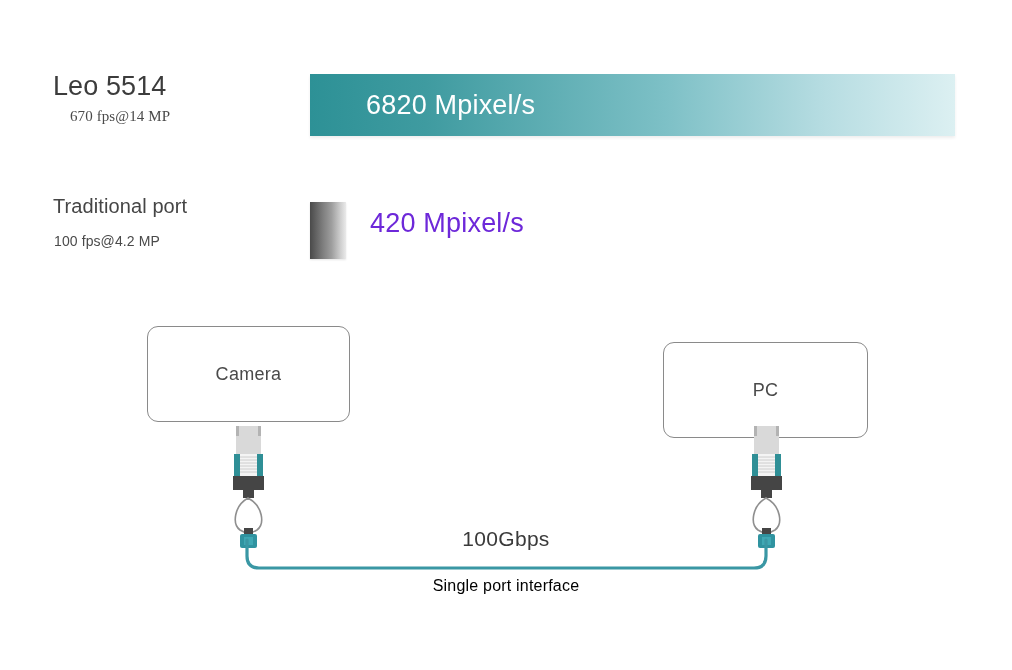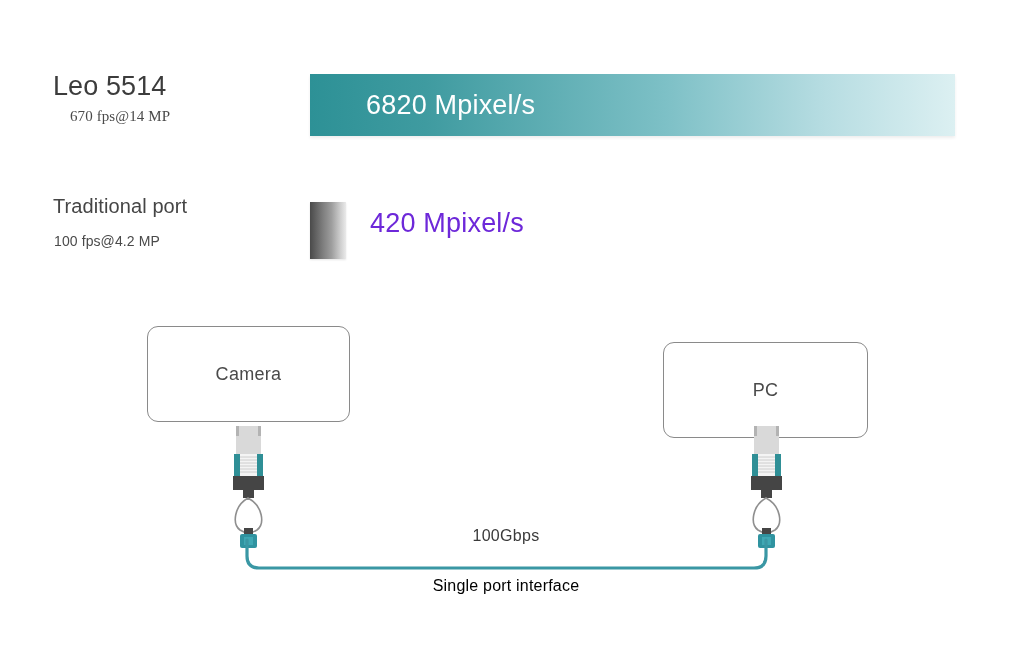--- a/index.html
+++ b/index.html
@@ -116,21 +116,21 @@
     pointer-events: none;
   }
 
   
   #cable-speed {
     position: absolute;
     left: 0;
     right: 0;
     top: 527px;
     text-align: center;
-    font-size: 16px;
+    font-size: 21px;
     color: #3a3a3a;
     letter-spacing: 0.3px;
   }
   #cable-caption {
     position: absolute;
     left: 0;
     right: 0;
     top: 577px;
     text-align: center;
     font-size: 16px;

